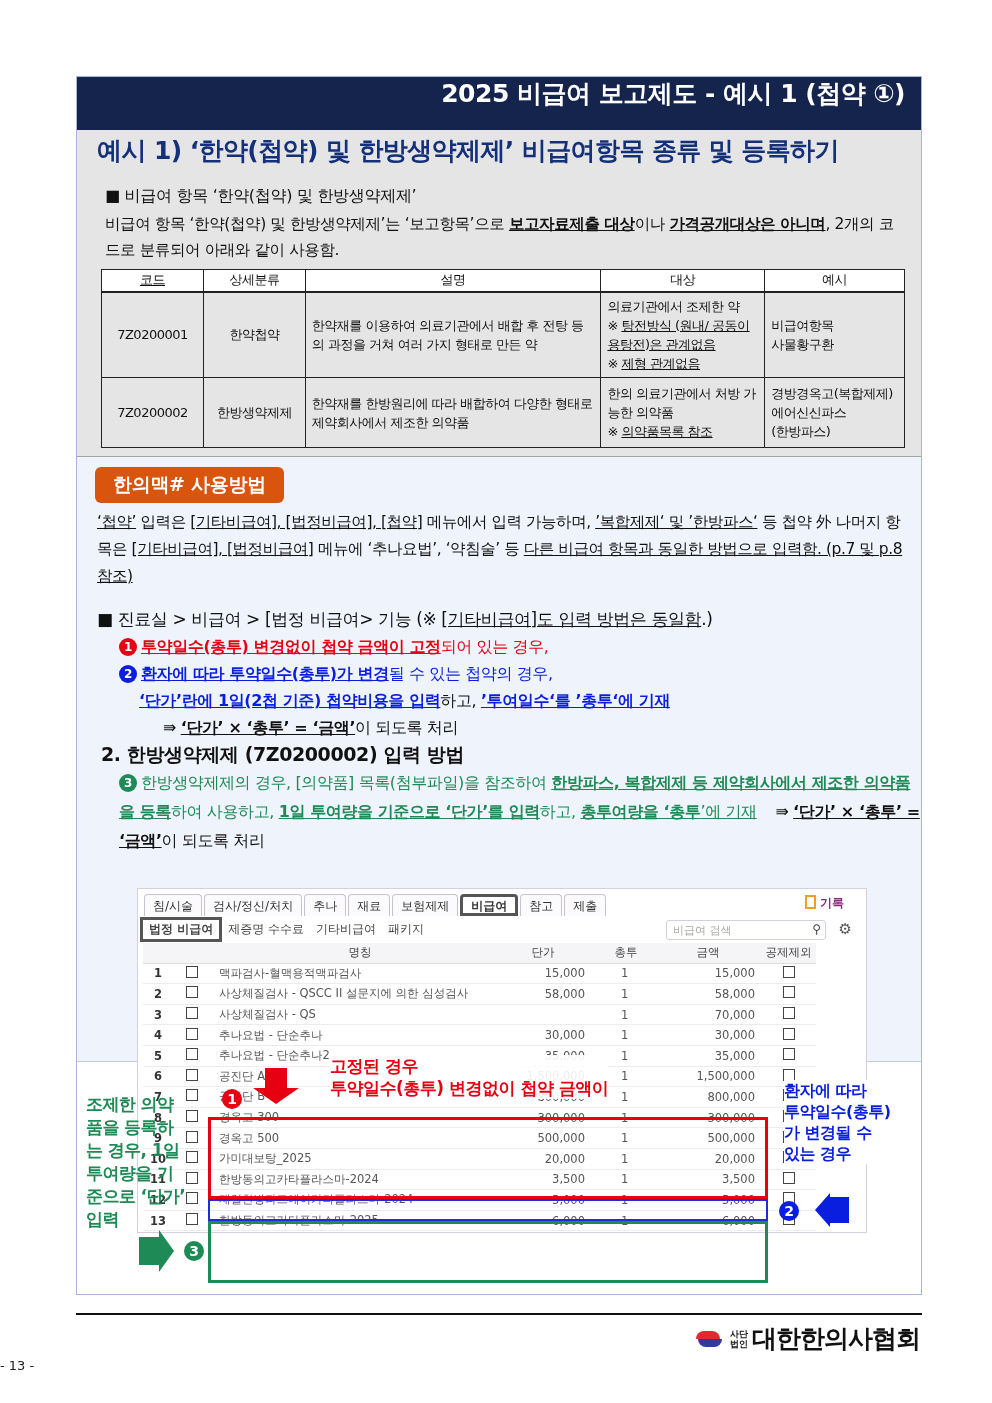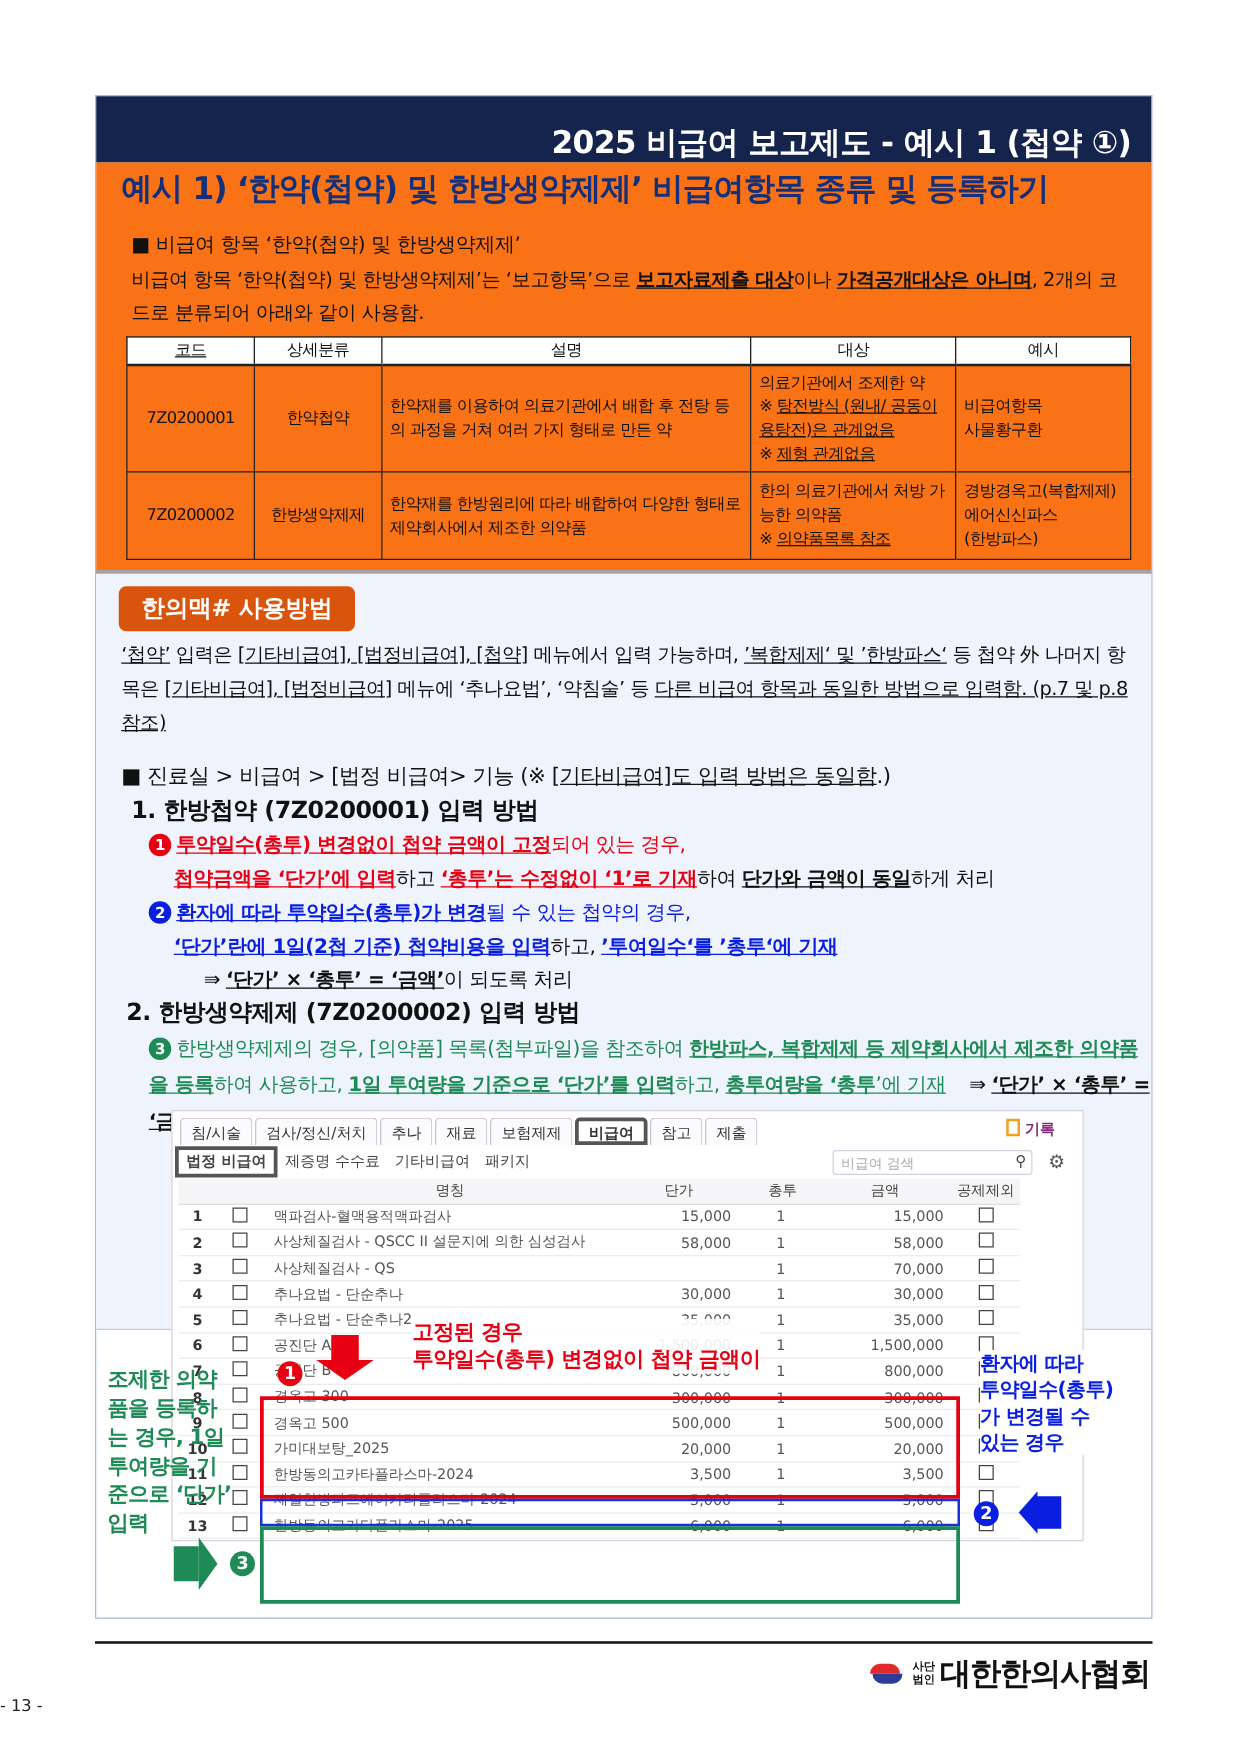--- a/index.html
+++ b/index.html
@@ -1,19 +1,19 @@
 <!DOCTYPE html>
 <html><head>
 <meta charset="utf-8">
 <style>
   * { box-sizing: border-box; margin: 0; padding: 0; }
   body { width: 992px; height: 1403px; background: #ffffff; font-family: "DejaVu Sans", "Liberation Sans", sans-serif; color: #111; position: relative; overflow: hidden; }
   .page { position: absolute; left: 76px; top: 76px; width: 846px; height: 1219px; border: 1px solid #a9b6d8; }
-  .header-bar { height: 53px; background: #15244d; color: #fff; display: flex; align-items: flex-end; justify-content: flex-end; padding-right: 16px; font-size: 25px; font-weight: bold; letter-spacing: -0.5px; }
-  .section-top { background: #f97316; padding: 0 14px 8px 14px; border-bottom: 3px solid #a3a3a3; }
+  .header-bar { height: 53px; background: #15244d; color: #fff; display: flex; align-items: flex-start; justify-content: flex-end; padding-right: 16px; font-size: 25px; font-weight: bold; letter-spacing: -0.5px; }
+  .section-top { background: #e5e5e5; padding: 0 14px 8px 14px; border-bottom: 1px solid #a3a3a3; }
   .subtitle { color: #15307a; font-size: 25px; font-weight: bold; padding: 4px 0 0 6px; letter-spacing: -0.6px; height: 44px; }
   .bullet-title { font-size: 16px; padding: 12px 0 4px 14px; letter-spacing: -0.3px; }
   .para { font-size: 15.5px; line-height: 26px; padding: 0 0 0 14px; letter-spacing: -0.4px; }
   .u { text-decoration: underline; }
   .b { font-weight: bold; }
   table.codes { width: 804px; margin: 6px 0 0 10px; border-collapse: collapse; font-size: 13px; letter-spacing: -0.5px; }
   table.codes th { font-weight: normal; border: 1px solid #222; border-bottom: 2px solid #222; height: 22px; background: #fff; }
   table.codes td { border: 1px solid #222; padding: 3px 6px; vertical-align: middle; line-height: 19px; }
   table.codes td.c { text-align: center; }
   .section-blue { background: #eff3fc; padding: 10px 14px 0 14px; height: 605px; border-bottom: 1px solid #c5cde6; }
@@ -134,27 +134,23 @@
 
   <div class="section-blue">
     <div class="orange-badge">한의맥# 사용방법</div>
     <div class="blue-para">
       <span class="u">‘첩약’</span><span> 입력은 </span><span class="u">[기타비급여], [법정비급여], [첩약]</span><span> 메뉴에서 입력 가능하며, </span><span class="u">’복합제제‘ 및 ’한방파스‘</span><span> 등 첩약 外 나머지 항목은 </span><span class="u">[기타비급여], [법정비급여]</span><span> 메뉴에 ‘추나요법’, ‘약침술’ 등 </span><span class="u">다른 비급여 항목과 동일한 방법으로 입력함. (p.7 및 p.8 참조)</span>
     </div>
 
     <div class="line" style="margin-top:16px;padding-left:6px;font-size:17px">
       <span>■ 진료실 &gt; 비급여 &gt; [법정 비급여&gt; 기능 (※ </span><span class="u">[기타비급여]도 입력 방법은 동일함</span><span>.)</span>
     </div>
-    <div class="line h2" style="padding-left:14px">1. 한방첩약 (7Z0200001) 입력 방법</div>
 
     <div class="line" style="padding-left:28px">
       <span class="num-circle" style="background:#e60012">1</span><span class="red b u">투약일수(총투) 변경없이 첩약 금액이 고정</span><span class="red">되어 있는 경우,</span>
-    </div>
-    <div class="line sub">
-      <span class="red b u">첩약금액을 ‘단가’에 입력</span><span>하고 </span><span class="red b u">‘총투’는 수정없이 ‘1’로 기재</span><span>하여 </span><span class="b u">단가와 금액이 동일</span><span>하게 처리</span>
     </div>
 
     <div class="line" style="padding-left:28px">
       <span class="num-circle" style="background:#0a1ee0">2</span><span class="blue b u">환자에 따라 투약일수(총투)가 변경</span><span class="blue">될 수 있는 첩약의 경우,</span>
     </div>
     <div class="line sub">
       <span class="blue b u">‘단가’란에 1일(2첩 기준) 첩약비용을 입력</span><span>하고, </span><span class="blue b u">’투여일수‘를 ’총투‘에 기재</span>
     </div>
     <div class="line" style="padding-left:72px">
       <span>⇛ </span><span class="b u">‘단가’ × ‘총투’ = ‘금액’</span><span>이 되도록 처리</span>

